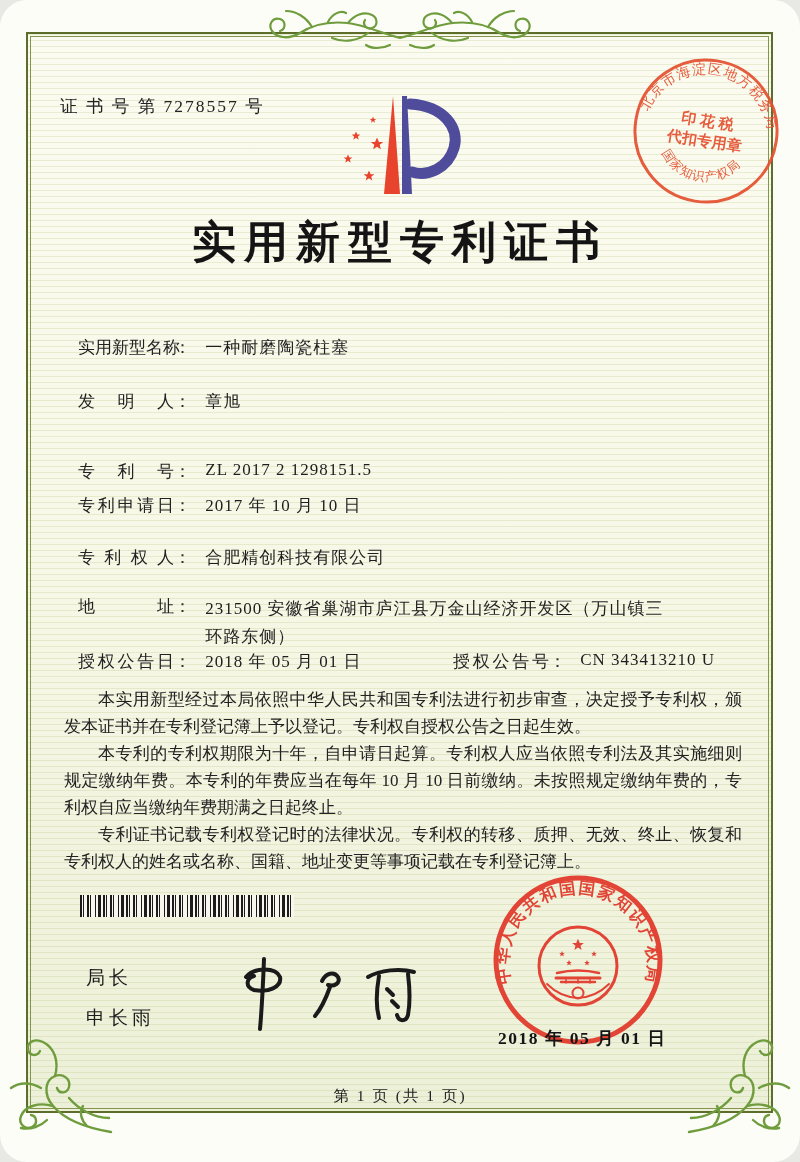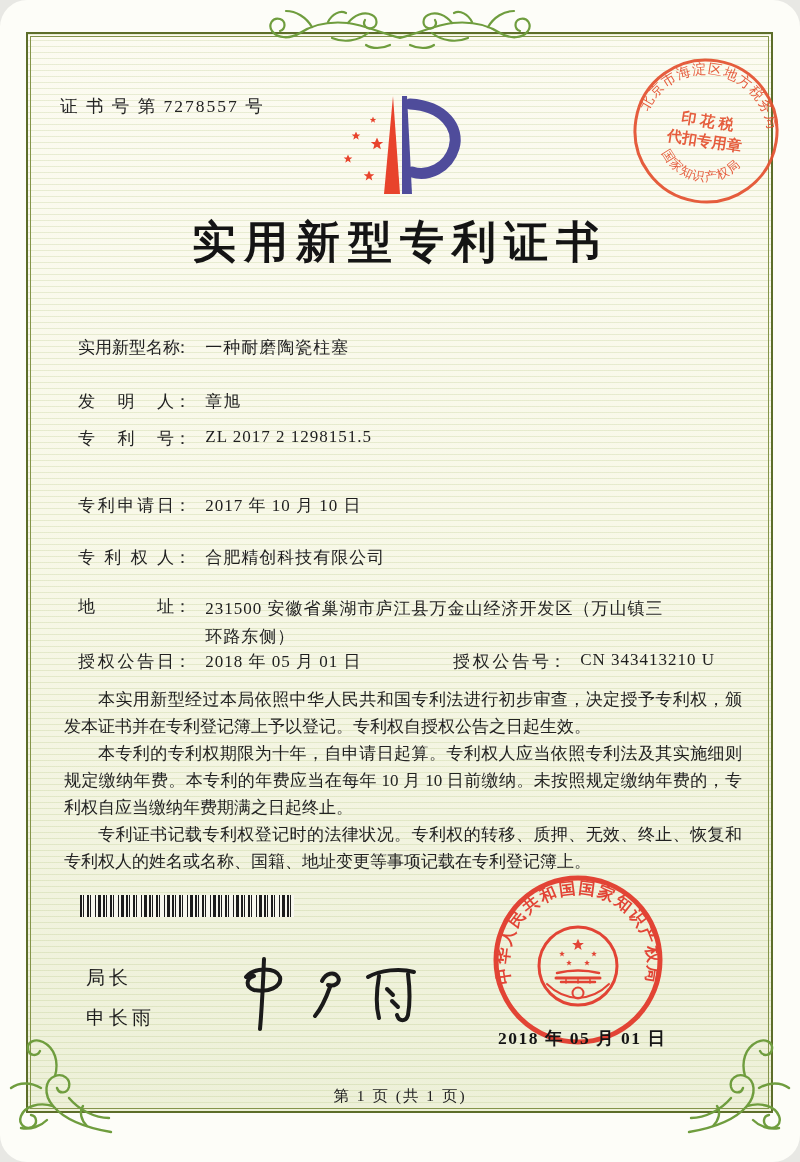--- a/index.html
+++ b/index.html
@@ -153,21 +153,21 @@
 
   <div class="fields">
     <div class="frow" style="top:336px">
       <span class="flabel">实用新型名称</span><span class="fcolon">：</span>
       <span class="fvalue">一种耐磨陶瓷柱塞</span>
     </div>
     <div class="frow" style="top:390px">
       <span class="flabel">发明人</span><span class="fcolon">：</span>
       <span class="fvalue">章旭</span>
     </div>
-    <div class="frow" style="top:427px">
+    <div class="frow" style="top:460px">
       <span class="flabel">专利号</span><span class="fcolon">：</span>
       <span class="fvalue">ZL 2017 2 1298151.5</span>
     </div>
     <div class="frow" style="top:494px">
       <span class="flabel">专利申请日</span><span class="fcolon">：</span>
       <span class="fvalue">2017 年 10 月 10 日</span>
     </div>
     <div class="frow" style="top:546px">
       <span class="flabel">专利权人</span><span class="fcolon">：</span>
       <span class="fvalue">合肥精创科技有限公司</span>

